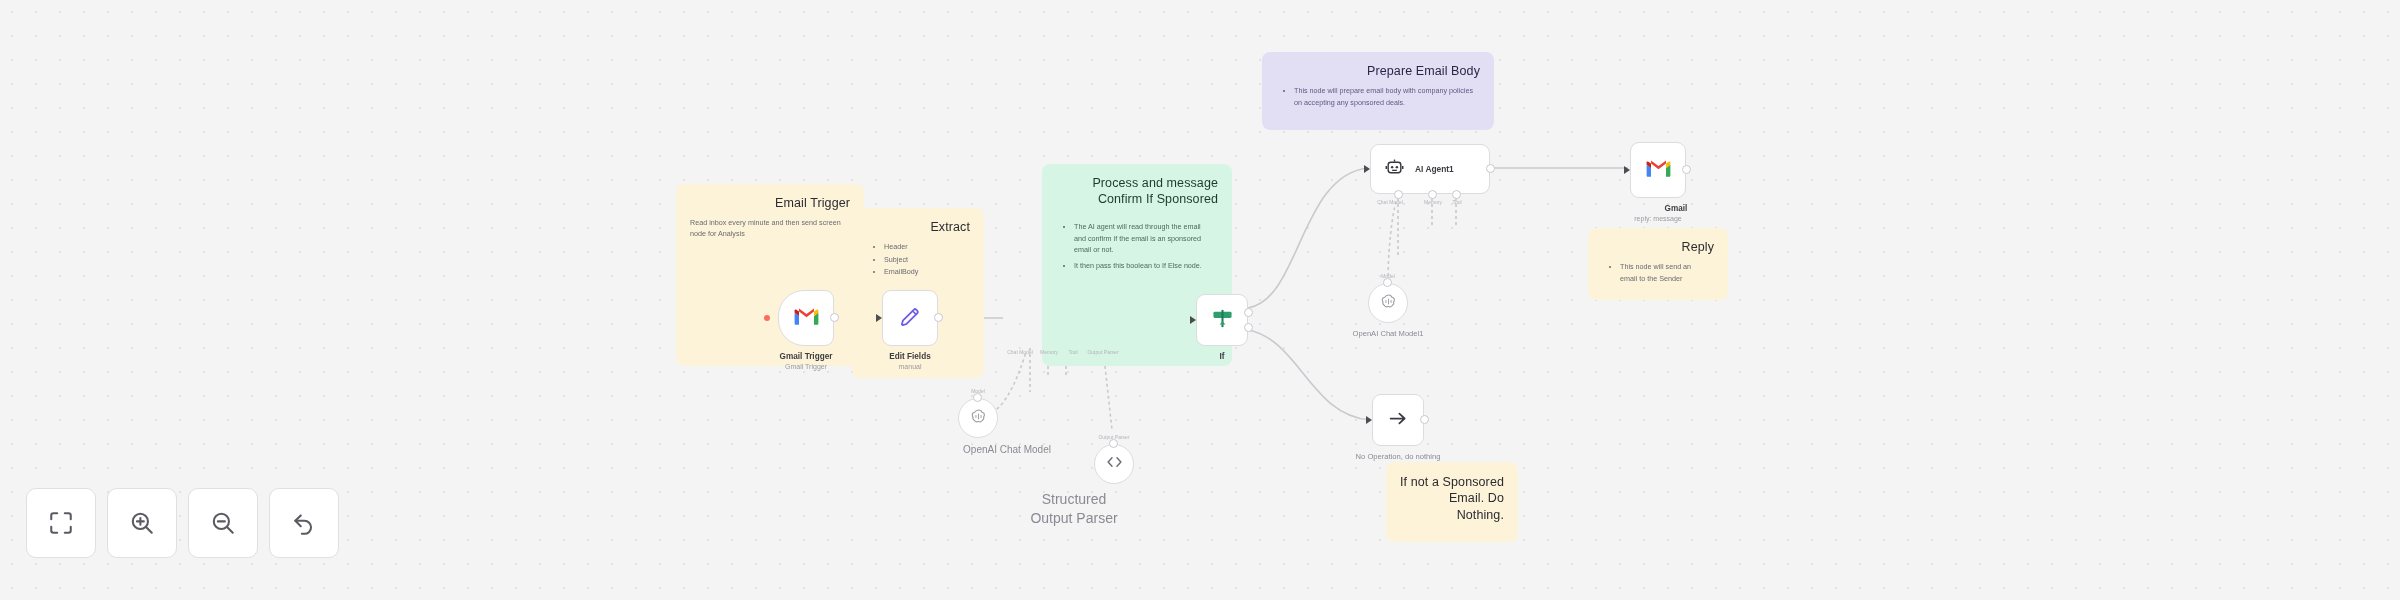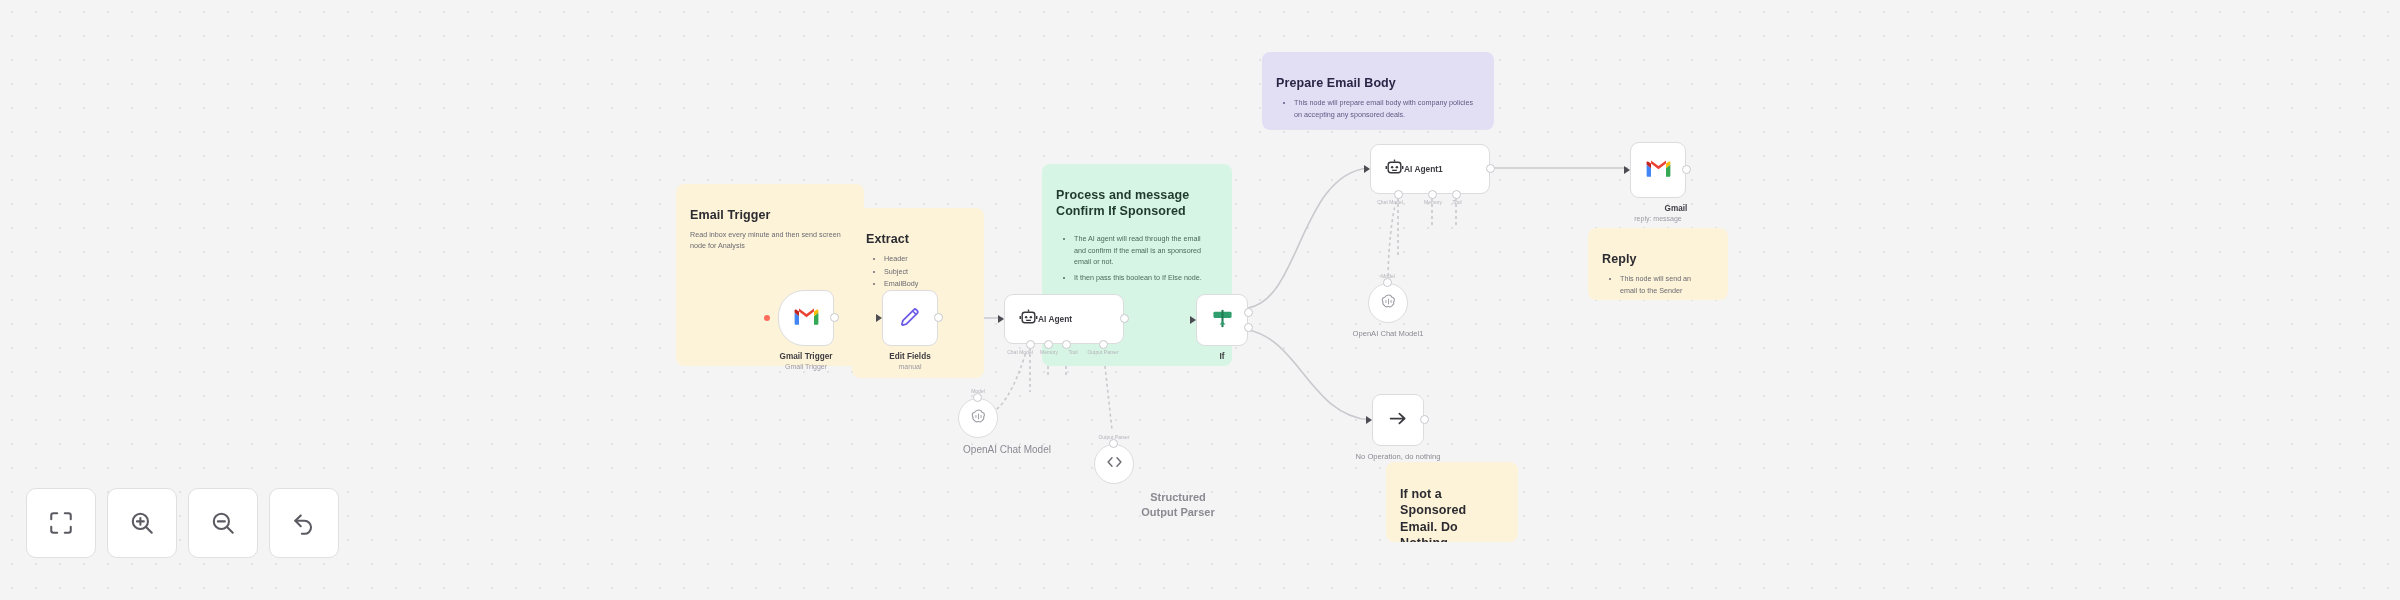--- a/index.html
+++ b/index.html
@@ -21,24 +21,25 @@
   }
 
   
   .note {
     position: absolute;
     border-radius: 8px;
     padding: 12px 14px;
     overflow: hidden;
   }
   .note-title {
-    font-weight: bold;
+    font-weight: normal;
     color: #2b2b31;
-    margin: 12px 0 7px 0;
+    margin: 0 0 7px 0;
     letter-spacing: 0.1px;
+    text-align: right;
   }
   .note-body {
     margin: 0;
     color: #6a6a72;
     line-height: 1.55;
   }
   .note-list {
     margin: 4px; padding-left: 14px;
     color: #6a6a72;
     line-height: 1.6;
@@ -59,20 +60,21 @@
     align-items: center;
     justify-content: center;
   }
   .node.trigger-shape {
     border-top-left-radius: 26px;
     border-bottom-left-radius: 26px;
   }
   .node-wide {
     justify-content: flex-start;
     padding-left: 14px;
+    gap: 11px;
   }
   .node-label {
     position: absolute;
     text-align: center;
     font-weight: bold;
     color: #3c3c42;
     white-space: nowrap;
     left: 50%;
     transform: translateX(-50%);
   }
@@ -247,40 +249,20 @@
         <path d="M3 20.2l1-3.8L15.6 4.8c0.6-0.6 1.6-0.6 2.2 0l1.4 1.4c0.6 0.6 0.6 1.6 0 2.2L7.6 20 3.8 21z" fill="none" stroke="#6d5ce7" stroke-width="1.9" stroke-linejoin="round"></path>
         <path d="M14.2 6.2l3.6 3.6" stroke="#6d5ce7" stroke-width="1.6"></path>
       </svg>
     </span>
     <div class="arrow-in" style="left:-7px; top:50%; margin-top:-4.5px;"></div>
     <div class="port" style="right:-6px; top:50%; margin-top:-5px;"></div>
   </div>
   <div class="node-label" style="left:910px; top:352px; font-size:8.2px;">Edit Fields</div>
   <div class="node-sublabel" style="left:910px; top:363px; font-size:7px;">manual</div>
 
-  <div class="node node-wide" style="left:1004px; top:294px; width:120px; height:50px;">
-    <span>
-      <svg width="19" height="19" viewBox="0 0 24 24" xmlns="http://www.w3.org/2000/svg">
-        <path d="M12 2v2.6" stroke="#36363c" stroke-width="1.8"></path>
-        <rect x="4" y="5.4" width="16" height="13.2" rx="3.4" fill="none" stroke="#36363c" stroke-width="1.8"></rect>
-        <circle cx="9" cy="11.6" r="1.5" fill="#36363c"></circle>
-        <circle cx="15" cy="11.6" r="1.5" fill="#36363c"></circle>
-        <path d="M9 15.6h6" stroke="#36363c" stroke-width="1.6"></path>
-        <path d="M1.6 10v4M22.4 10v4" stroke="#36363c" stroke-width="1.8"></path>
-      </svg>
-    </span>
-    <span class="agent-title" style="font-size:8.4px;">AI Agent</span>
-    <div class="arrow-in" style="left:-7px; top:50%; margin-top:-4.5px;"></div>
-    <div class="port" style="right:-6px; top:50%; margin-top:-5px;"></div>
-
-    <div class="port" style="left:21px; bottom:-6px;"></div>
-    <div class="port" style="left:39px; bottom:-6px;"></div>
-    <div class="port" style="left:57px; bottom:-6px;"></div>
-    <div class="port" style="left:94px; bottom:-6px;"></div>
-  </div>
   <div class="port-label" style="left:1020px; top:349px; font-size:5px;">Chat Model</div>
   <div class="port-label" style="left:1049px; top:349px; font-size:5px;">Memory</div>
   <div class="port-label" style="left:1073px; top:349px; font-size:5px;">Tool</div>
   <div class="port-label" style="left:1103px; top:349px; font-size:5px;">Output Parser</div>
 
   <div class="port-label" style="left:978px; top:388px; font-size:5px;">Model</div>
   <div class="subnode" style="left:958px; top:398px; width:40px; height:40px;">
     <span>
       <svg width="17" height="17" viewBox="0 0 24 24" xmlns="http://www.w3.org/2000/svg">
         <path d="M12 2.8c2.5 0 4.3 1.4 4.9 3.2 1.9 0.3 3.4 1.9 3.4 3.9 0 1-0.4 2-1 2.7 0.5 1.9-0.3 4-2 5-1.3 1.8-3.7 2.4-5.6 1.3-1.8 1-4.2 0.5-5.5-1.3-1.7-1-2.5-3.1-2-5-0.6-0.7-1-1.7-1-2.7 0-2 1.5-3.6 3.4-3.9C7.7 4.2 9.5 2.8 12 2.8z" fill="none" stroke="#9a9aa2" stroke-width="1.5"></path>
@@ -293,21 +275,21 @@
 
   <div class="port-label" style="left:1114px; top:434px; font-size:5px;">Output Parser</div>
   <div class="subnode" style="left:1094px; top:444px; width:40px; height:40px;">
     <span>
       <svg width="17" height="14" viewBox="0 0 24 18" xmlns="http://www.w3.org/2000/svg">
         <path d="M8.5 3L3 9l5.5 6M15.5 3L21 9l-5.5 6" fill="none" stroke="#6a6a72" stroke-width="2" stroke-linecap="round" stroke-linejoin="round"></path>
       </svg>
     </span>
     <div class="port" style="left:50%; margin-left:-5px; top:-6px;"></div>
   </div>
-  <div class="node-label" style="left:1178px; top:490px; font-size:11px; color:#8a8a92; font-weight:bold; line-height:1.35; white-space:normal; width:90px;">
+  <div class="node-label" style="left:1074px; top:490px; font-size:14px; color:#8a8a92; font-weight:normal; line-height:1.35; white-space:normal; width:90px;">
     <span>Structured Output Parser</span>
   </div>
 
   <div class="node" style="left:1196px; top:294px; width:52px; height:52px;">
     <span>
       <svg width="23" height="21" viewBox="0 0 24 22" xmlns="http://www.w3.org/2000/svg">
         <rect x="2.5" y="4" width="19" height="6.4" rx="1.4" fill="#2f9e6e"></rect>
         <path d="M12 2v18" stroke="#1f7a52" stroke-width="2.1"></path>
         <path d="M12 13.6l-3 3.6h6z" fill="#2f9e6e"></path>
       </svg>

